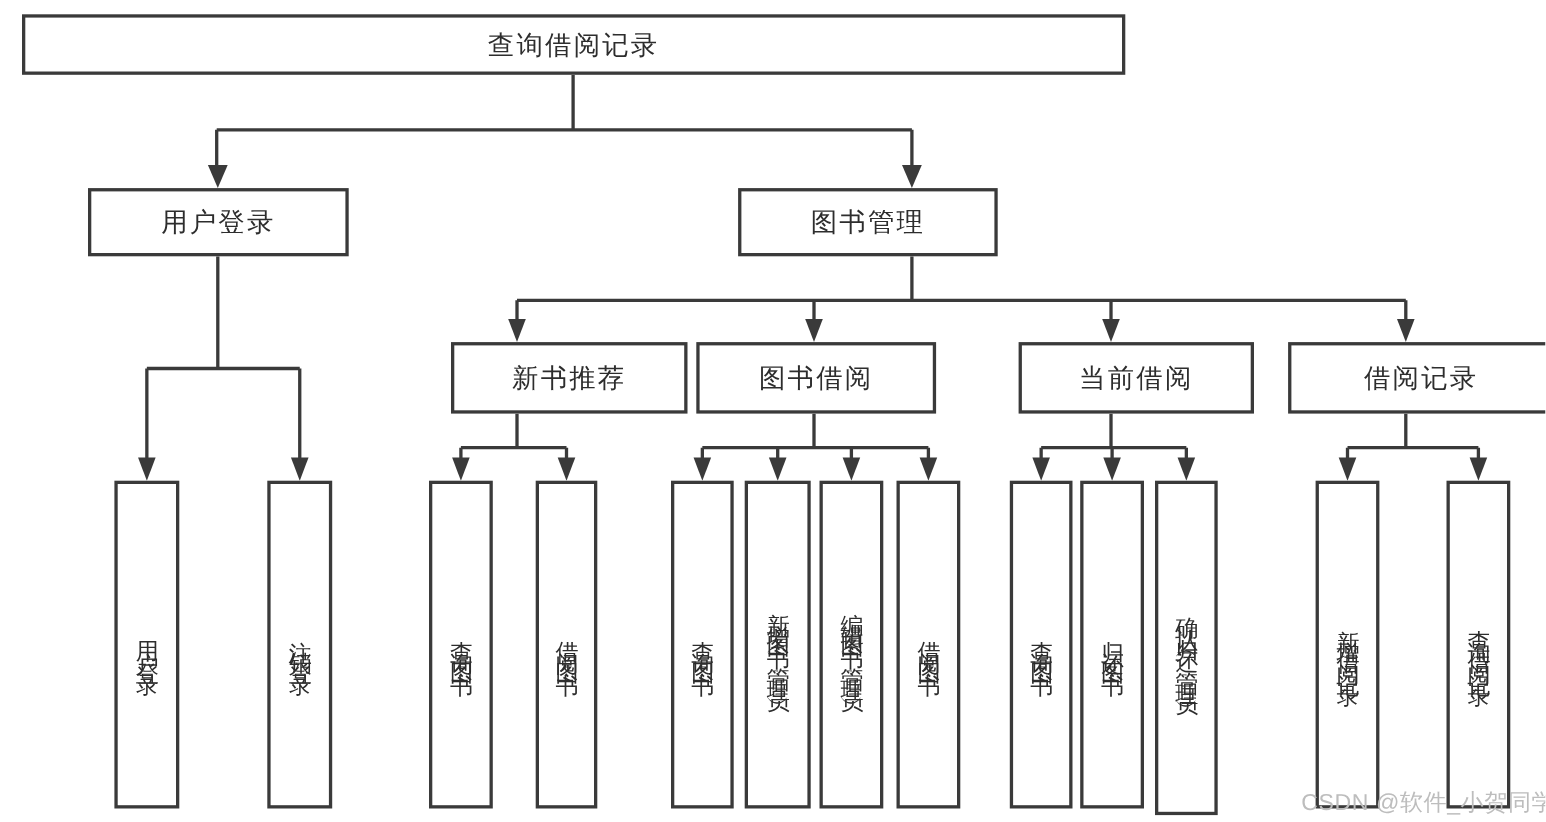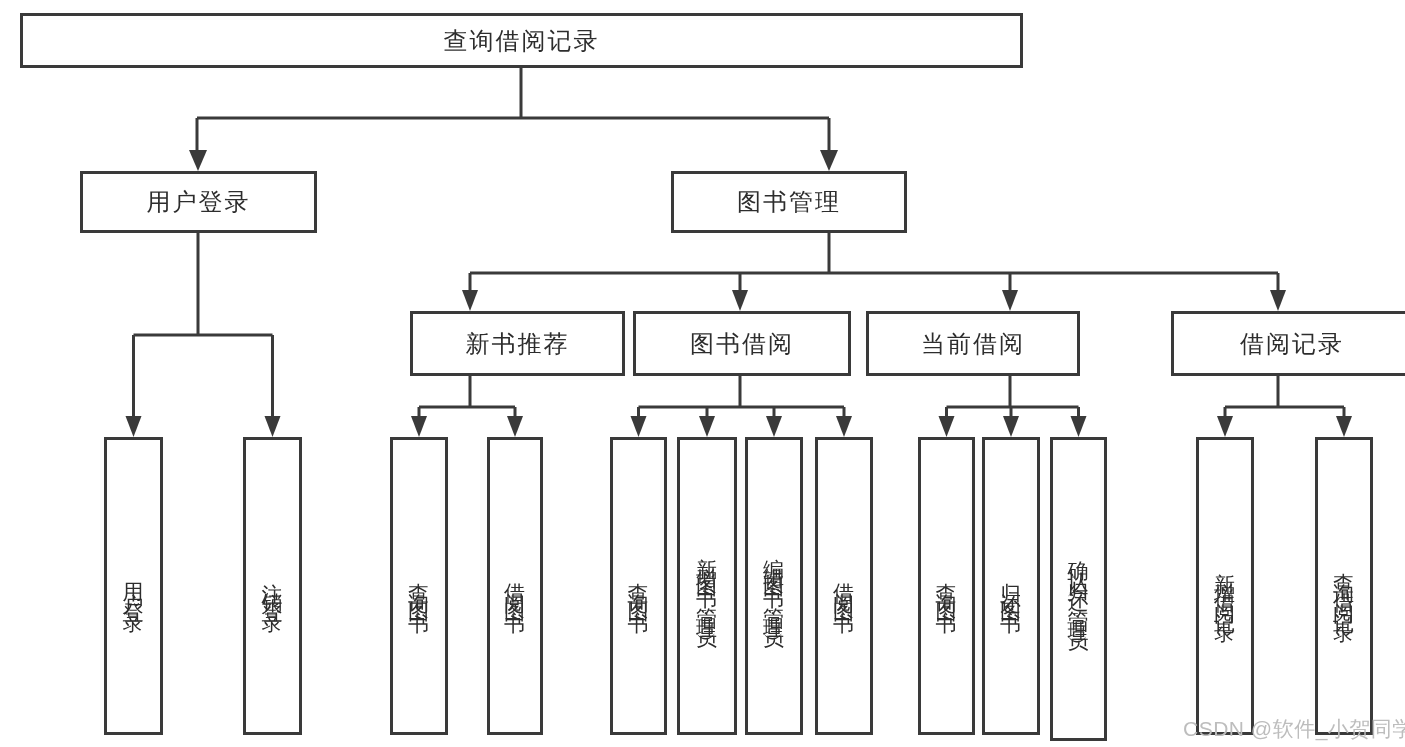--- a/index.html
+++ b/index.html
@@ -35,21 +35,21 @@
     writing-mode:vertical-rl;
     text-orientation:mixed;
     letter-spacing:10px;
     line-height:1;
   }
   .root-node{left:20px;top:13px;width:1003px;height:55px;}
   .n-user-login{left:80px;top:171px;width:237px;height:62px;}
   .n-book-mgmt{left:671px;top:171px;width:236px;height:62px;}
   .n-new-books{left:362px;top:311px;width:215px;height:65px;margin-left:48px;}
   .n-book-borrow{left:633px;top:311px;width:218px;height:65px;}
-  .n-current-borrow{left:866px;top:311px;width:214px;height:65px;}
+  .n-current-borrow{left:926px;top:311px;width:214px;height:65px;}
   .n-borrow-records{left:1171px;top:311px;width:242px;height:65px;}
   .lf-a1{left:104px;width:59px;}
   .lf-a2{left:243px;width:59px;}
   .lf-b1{left:390px;width:58px;}
   .lf-b2{left:487px;width:56px;}
   .lf-c1{left:610px;width:57px;}
   .lf-c2{left:677px;width:60px;}
   .lf-c3{left:745px;width:58px;}
   .lf-c4{left:815px;width:58px;}
   .lf-d1{left:918px;width:57px;}

